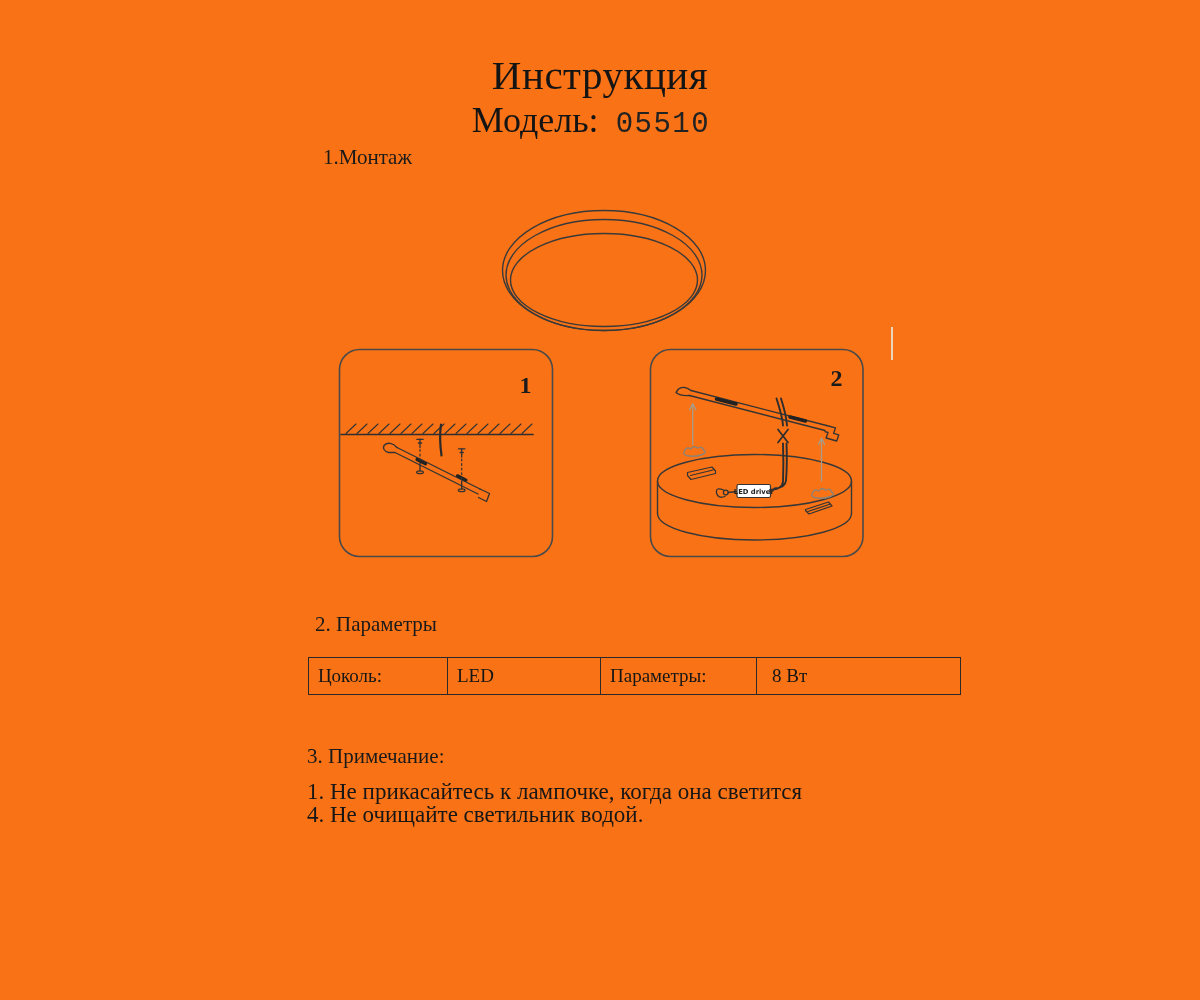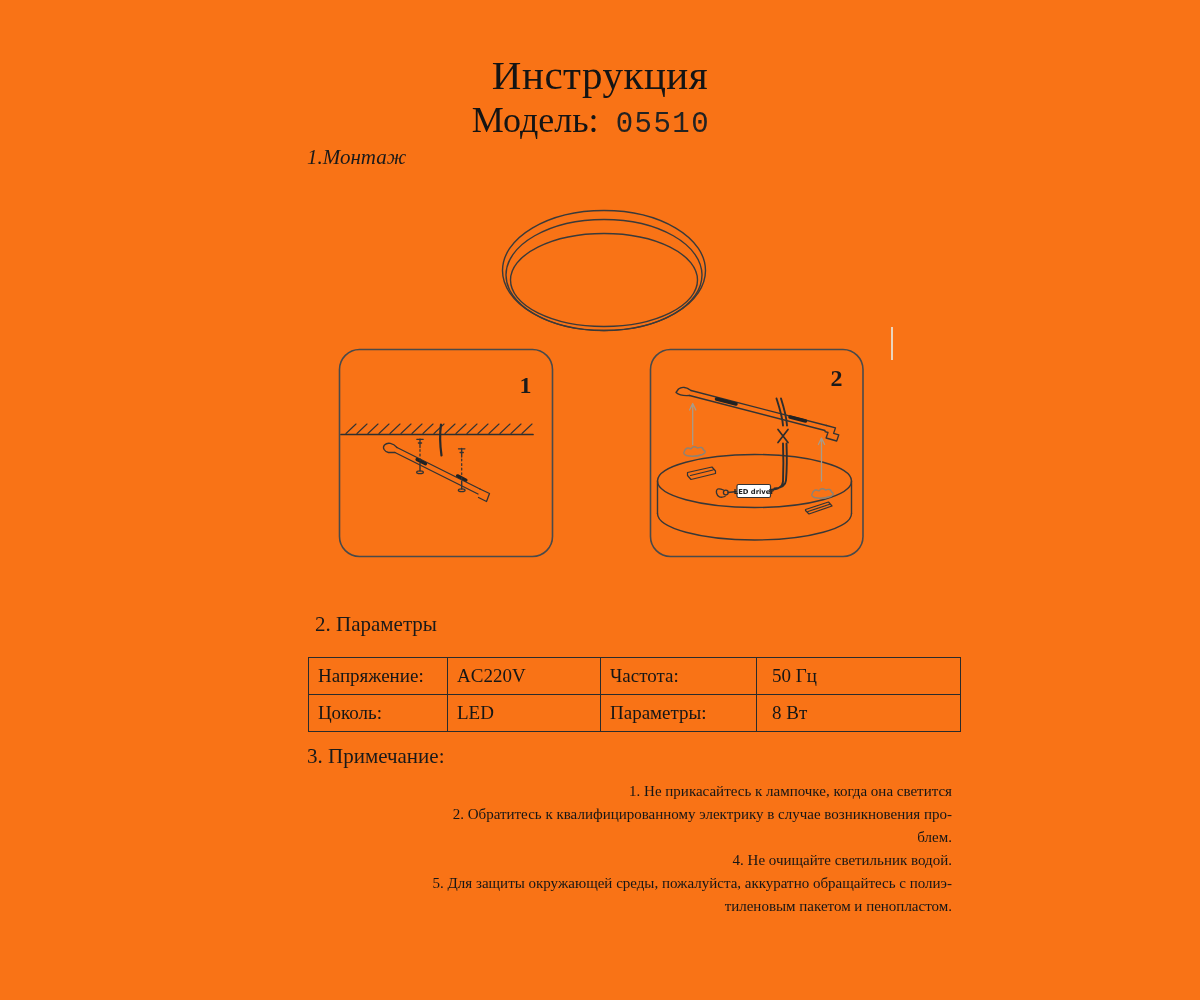--- a/index.html
+++ b/index.html
@@ -15,39 +15,39 @@
   .model-line{
     top:102px;left:0;width:1200px;text-align:center;color:#141414;
     transform:translateX(-9px);
   }
   .model-label{font-size:36px;line-height:1.05;}
   .model-number{
     font-family:Liberation Mono, monospace;font-size:29px;
     margin-left:13px;letter-spacing:1.5px;color:#222;
   }
   .sec-heading{font-size:21px;color:#1a1a1a;line-height:1.15;}
-  .h-montage{top:145px;left:307px;font-style:italic;}
+  .h-montage{top:145px;left:323px;}
   .h-params{top:612px;left:307px;margin-left:8px;}
   .h-notes{top:744px;left:307px;text-align:right;}
   table.params{
     position:absolute;left:308px;top:657px;width:590px;
     border-collapse:collapse;table-layout:fixed;
     font-size:19px;color:#161616;
   }
   table.params td{
     border:1.7px solid #2b2b2b;height:36px;padding:0 4px 0 9px;
     vertical-align:middle;overflow:hidden;white-space:nowrap;
   }
   table.params td.c1{width:125px;}
   table.params td.c2{width:139px;}
   table.params td.c3{width:142px;}
   table.params td.c4{width:184px;padding-left:15px;}
   .notes{
     top:780px;left:307px;width:645px;
-    font-size:15px;line-height:23px;color:#161616;text-align:right;
+    font-size:23px;line-height:23px;color:#161616;
   }
   .notes p{margin:0;white-space:pre-line;}
   .fig{position:absolute;}
   .fig-number{
     font-family:"Liberation Serif", serif;font-weight:600;font-size:24px;fill:#1b1b1b;
   }
   .driver-label{
     font-family:"DejaVu Sans", sans-serif;font-weight:bold;font-size:6.8px;fill:#222;
   }
   .scan-artifact{
@@ -140,40 +140,30 @@
       <path d="M826.5 425.5 l9 2.3 l-1.9 5.6 l5.2 1.4 l-2.1 6.2 l-10.6 -3 l1.9 -5.5 l-3 -0.9"></path>
       <path d="M716.5 399 l19.5 5 M790 417 l15.5 4" stroke="#222" stroke-width="3.4"></path>
     </g>
   </svg>
 
   <div class="abs sec-heading h-params">2. Параметры</div>
 
   <table class="params">
     <tbody>
       <tr>
-        <td class="c1">Напряжение:</td>
-        <td class="c2">AC220V</td>
-        <td class="c3">Частота:</td>
-        <td class="c4">50 Гц</td>
-      </tr>
-      <tr>
         <td class="c1">Цоколь:</td>
         <td class="c2">LED</td>
         <td class="c3">Параметры:</td>
         <td class="c4">8 Вт</td>
       </tr>
     </tbody>
   </table>
 
   <div class="abs sec-heading h-notes">3. Примечание:</div>
 
   <div class="abs notes">
     <p>1. Не прикасайтесь к лампочке, когда она светится</p>
-    <p>2. Обратитесь к квалифицированному электрику в случае возникновения про-
-блем.</p>
     <p>4. Не очищайте светильник водой.</p>
-    <p>5. Для защиты окружающей среды, пожалуйста, аккуратно обращайтесь с полиэ-
-тиленовым пакетом и пенопластом.</p>
   </div>
 
   <div class="abs scan-artifact"></div>
 
 </div>
 
 </body></html>

